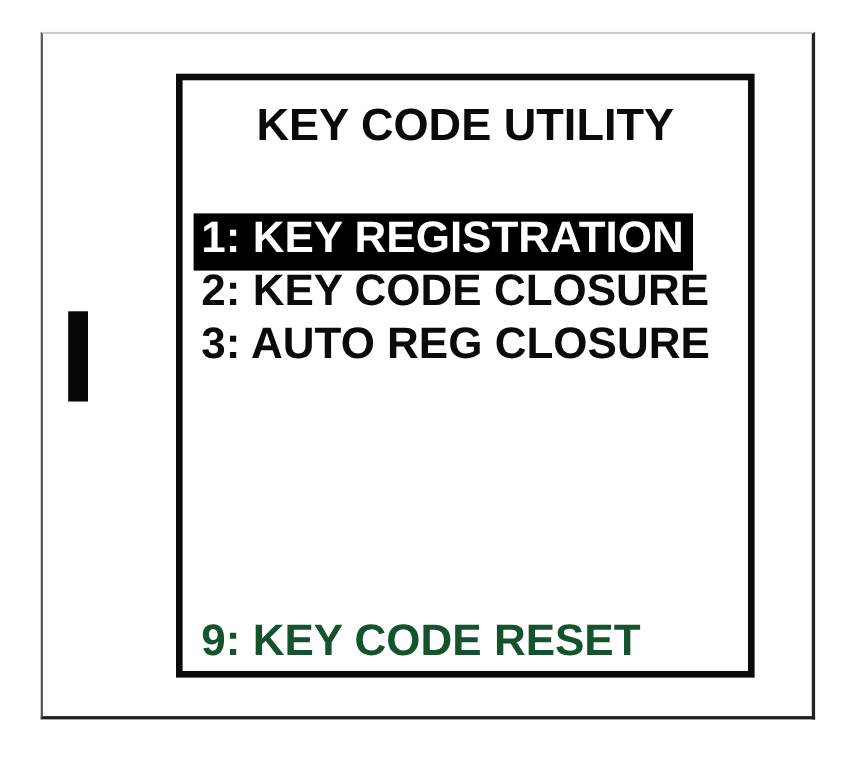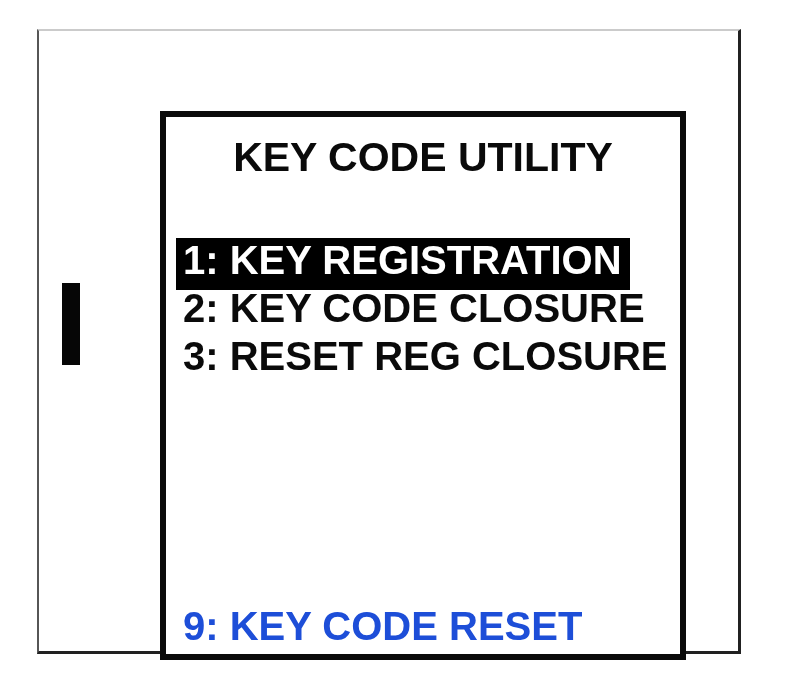--- a/index.html
+++ b/index.html
@@ -43,21 +43,20 @@
   
   .screen {
     position: absolute;
     left: 160px;
     top: 67px;
     width: 526px;
     height: 549px;
     box-sizing: border-box;
     border: 6px solid #0b0b0b;
     background: #ffffff;
-    margin-top: 44px;
   }
 
   .screen-title {
     position: absolute;
     left: 0;
     right: 0;
     top: 17px;
     text-align: center;
     font-size: 41px;
     font-weight: 700;
@@ -94,21 +93,21 @@
     padding: 0 8px 0 7px;
     margin-left: -7px;
   }
 
   .footer-row {
     position: absolute;
     left: 17px;
     bottom: 5px;
     font-size: 40px;
     font-weight: 700;
-    color: #1d4ed8;
+    color: #14532d;
     white-space: nowrap;
     letter-spacing: 0px;
   }
 </style>
 </head>
 <body>
 
 <div class="outer-frame"></div>
 
 <div class="cursor-bar"></div>
@@ -121,21 +120,21 @@
 
     <div class="menu-row highlighted">
       <span class="label">1: KEY REGISTRATION</span>
     </div>
 
     <div class="menu-row">
       <span class="label">2: KEY CODE CLOSURE</span>
     </div>
 
     <div class="menu-row">
-      <span class="label">3: RESET REG CLOSURE</span>
+      <span class="label">3: AUTO REG CLOSURE</span>
     </div>
 
   </div>
 
   <div class="footer-row">
     <span class="label">9: KEY CODE RESET</span>
   </div>
 
 </div>
 

